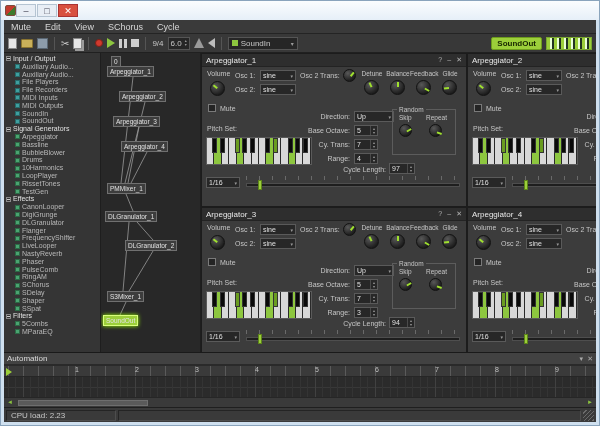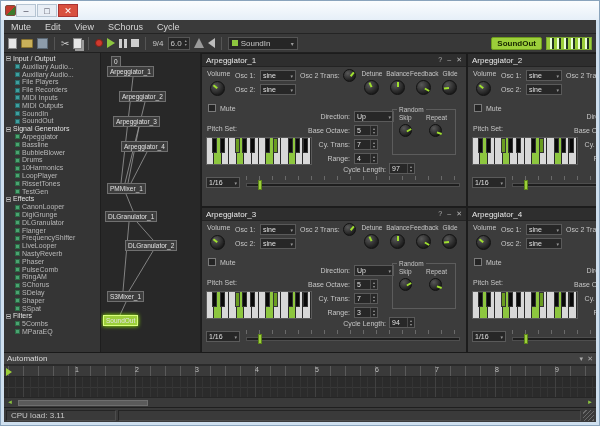--- a/index.html
+++ b/index.html
@@ -844,19 +844,19 @@
     </div>
 
     <div class="hscroll">
       <span class="scr-arrow">◄</span>
       <span class="scr-thumb"></span>
       <span class="scr-fill"></span>
       <span class="scr-arrow">►</span>
     </div>
 
     <div class="statusbar">
-      <span class="cell cpu">CPU load: 3.11</span>
+      <span class="cell cpu">CPU load: 2.23</span>
       <span class="cell fill"></span>
       <span class="grip"></span>
     </div>
 
   </div>
 </div>
 
 </body></html>

